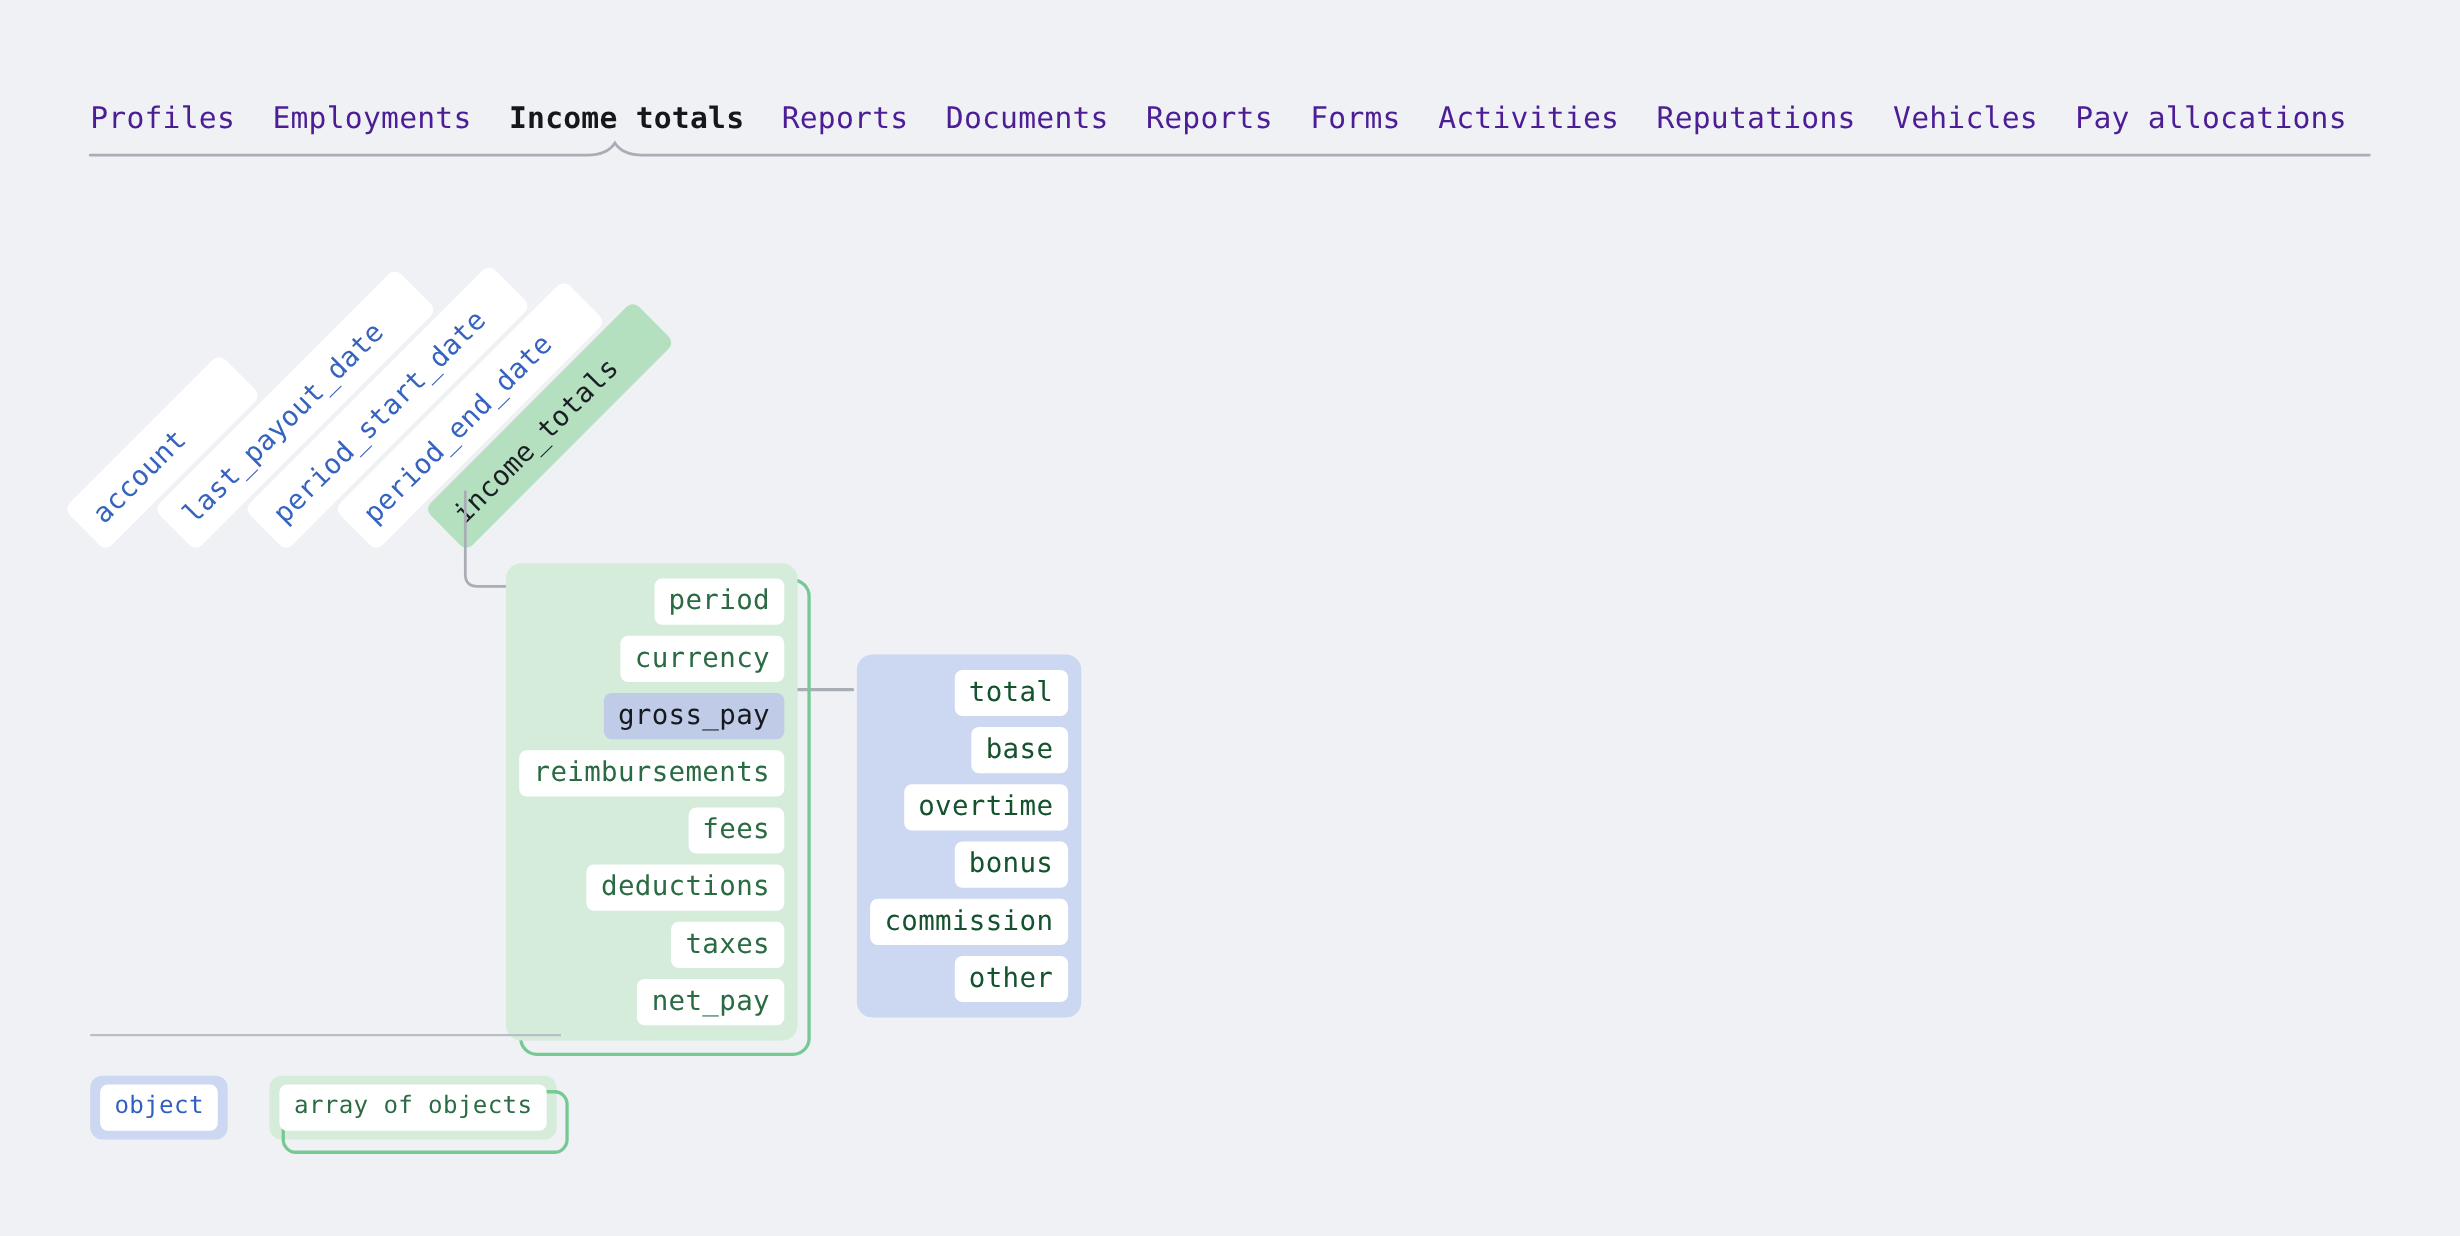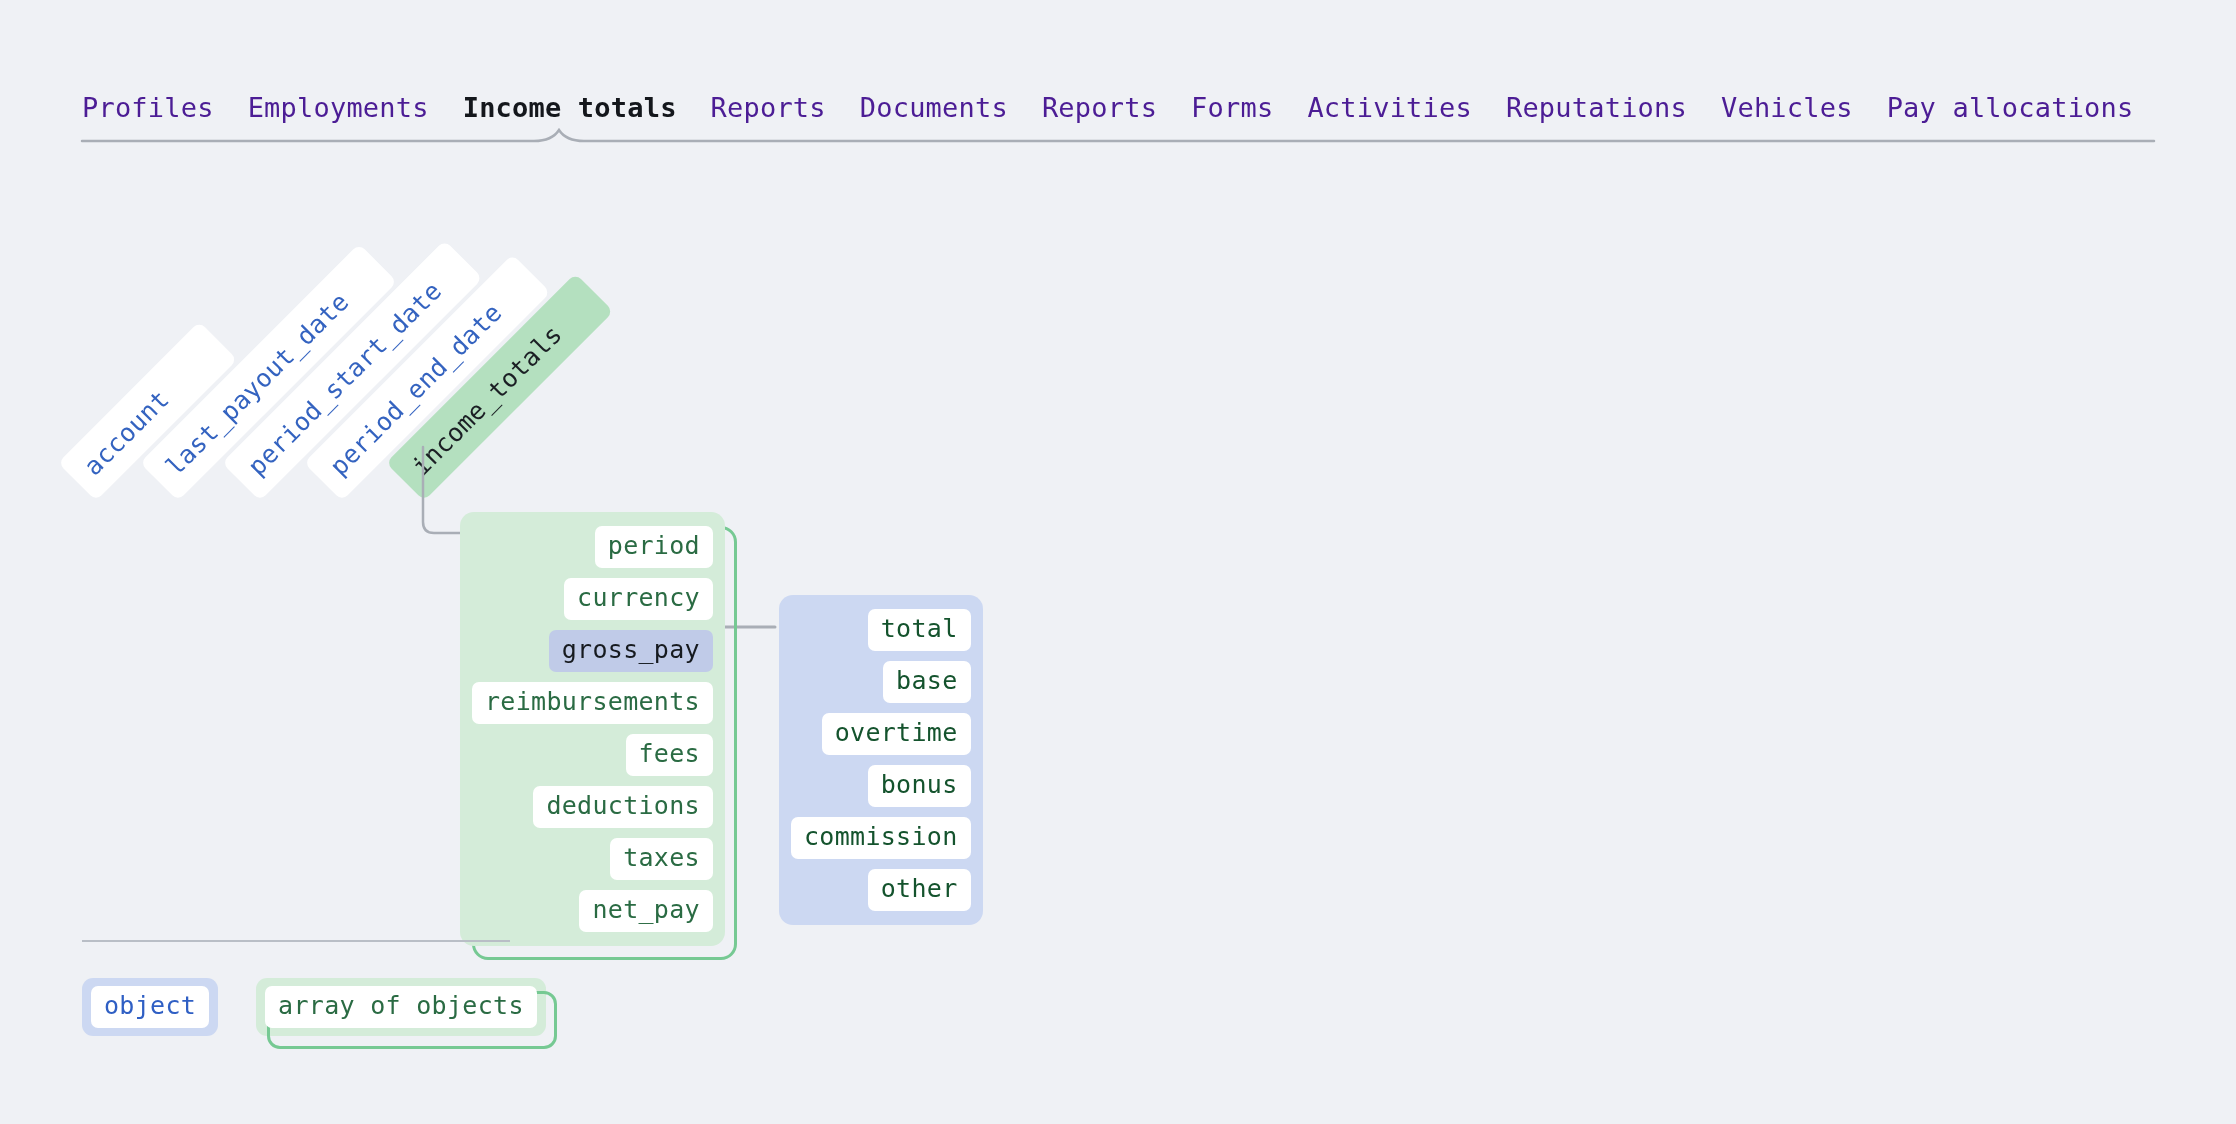--- a/index.html
+++ b/index.html
@@ -194,21 +194,21 @@
     bottom: -13px;
     border: 3px solid #76c993;
     border-radius: 13px;
     box-sizing: border-box;
   }
   .legend-chip {
     position: relative;
     background: #ffffff;
     border-radius: 7px;
     padding: 5px 13px 7px 13px;
-    font-size: 25px;
+    font-size: 22px;
     line-height: 30px;
     letter-spacing: 0.3px;
     white-space: nowrap;
   }
   .legend-swatch.blue .legend-chip {
     color: #2f5fc4;
   }
   .legend-swatch.green .legend-chip {
     color: #2a6b43;
     text-align: center;

